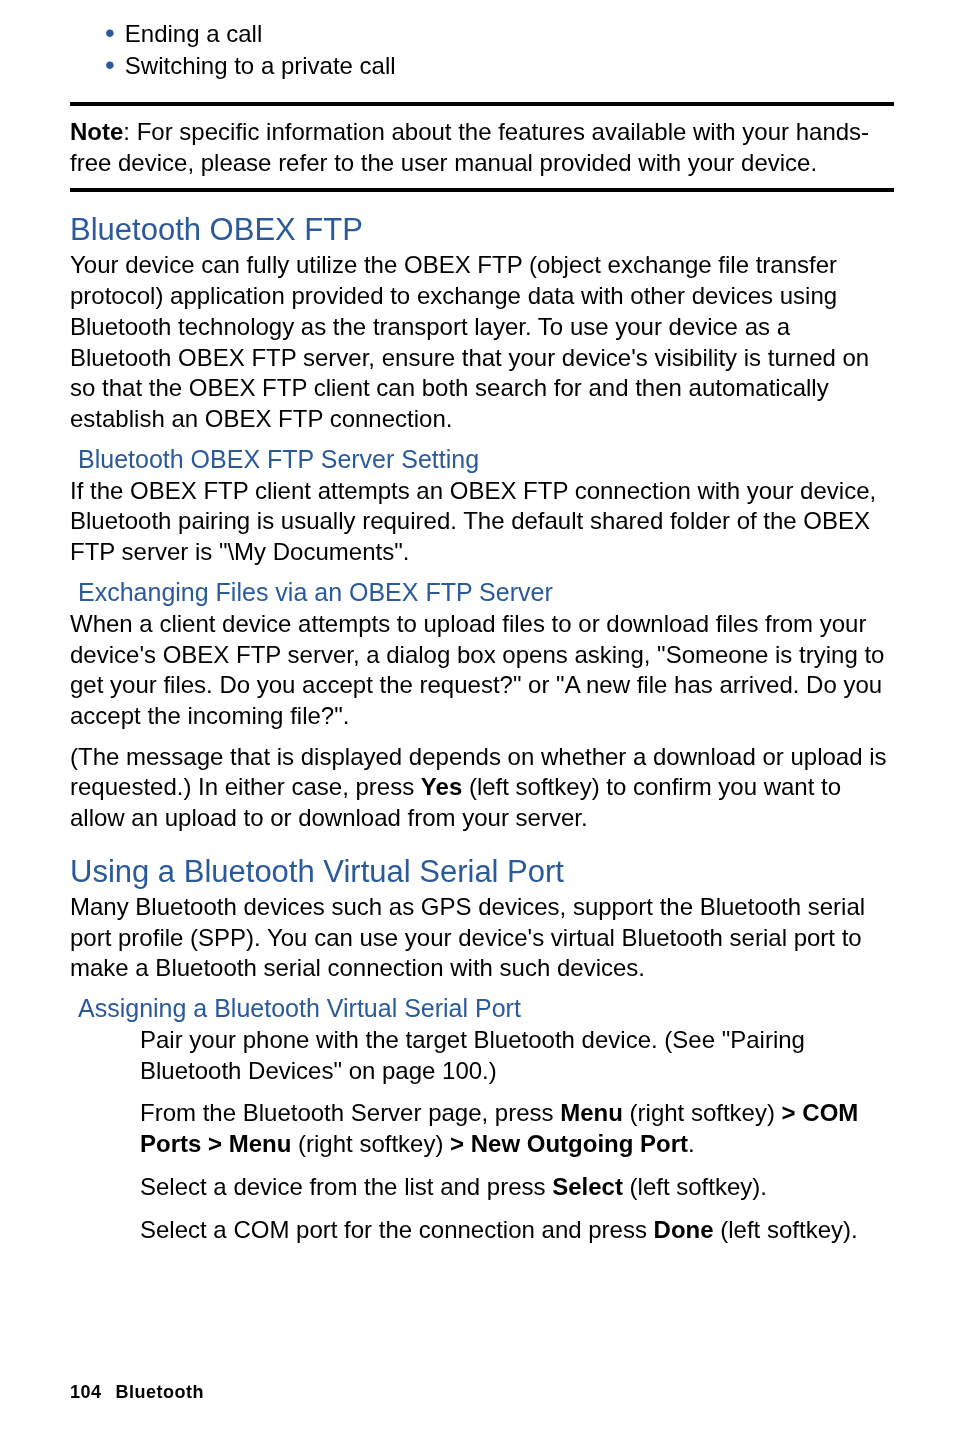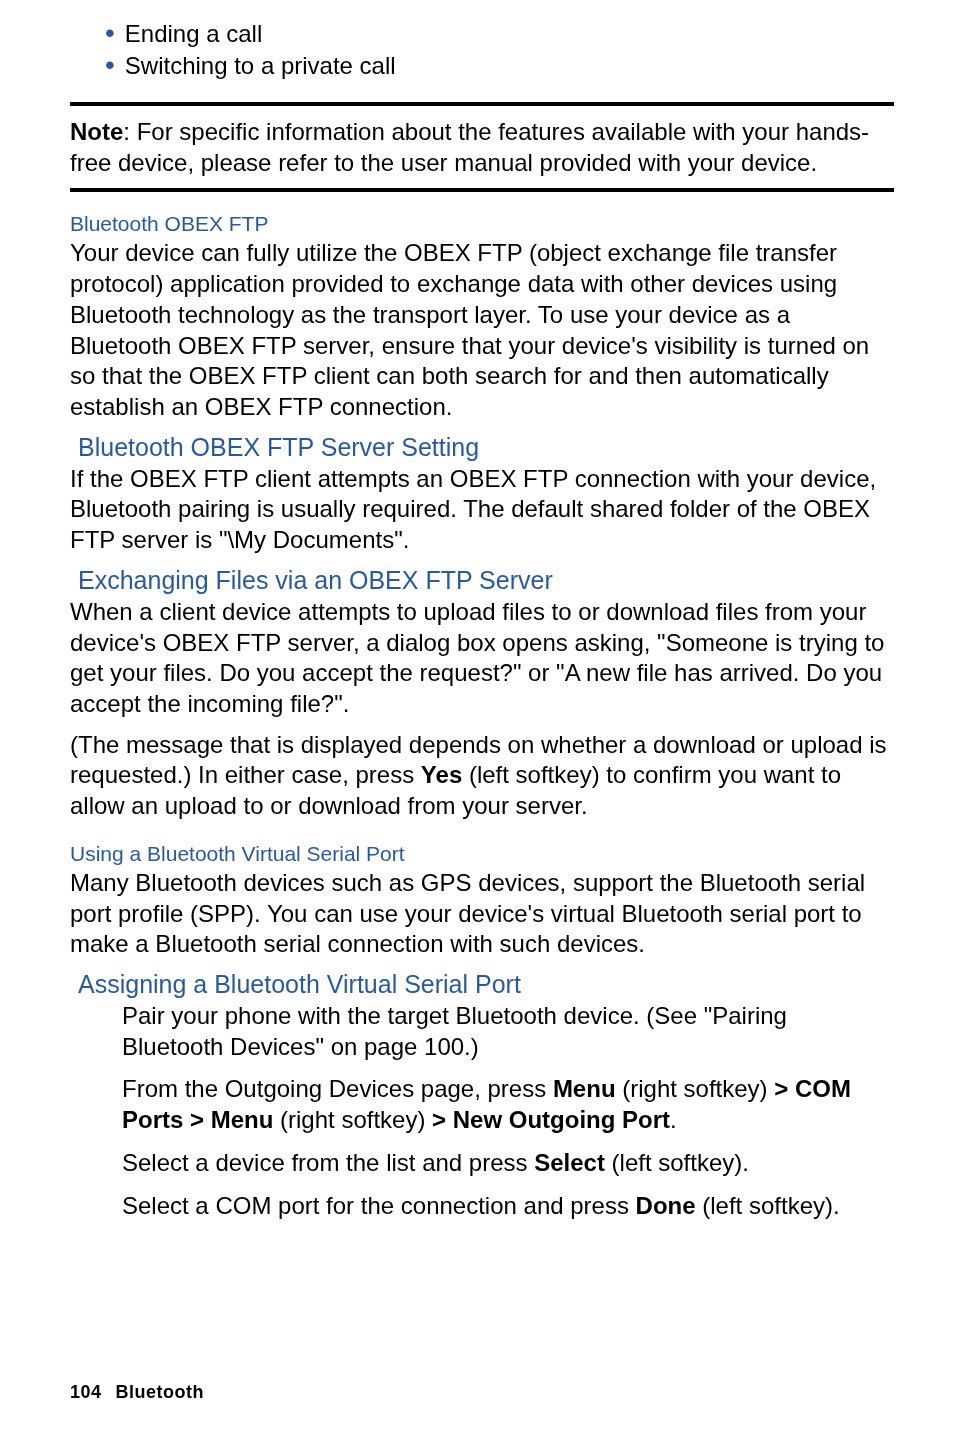--- a/index.html
+++ b/index.html
@@ -47,21 +47,21 @@
       line-height: 1.3;
       font-family: "Arial Narrow", Arial, sans-serif;
       font-stretch: condensed;
       margin: 4px 0;
     }
     .note-label {
       font-weight: bold;
     }
     h2.h2-blue {
       color: #2a5a9a;
-      font-size: 21px;
+      font-size: 31px;
       font-weight: normal;
       margin-top: 20px;
       margin-bottom: 2px;
       font-family: "Arial Narrow", Arial, sans-serif;
       font-stretch: condensed;
     }
     h3.h3-blue {
       color: #2a5a9a;
       font-size: 25px;
       font-weight: normal;
@@ -73,21 +73,21 @@
     }
     p.body {
       font-size: 24px;
       color: #000;
       line-height: 1.28;
       margin-bottom: 10px;
       font-family: "Arial Narrow", Arial, sans-serif;
       font-stretch: condensed;
     }
     .step-list {
-      margin-left: 52px;
+      margin-left: 70px;
       margin-right: 20px;
     }
     .step-item {
       font-size: 24px;
       color: #000;
       line-height: 1.28;
       margin-bottom: 12px;
       font-family: "Arial Narrow", Arial, sans-serif;
       font-stretch: condensed;
     }
@@ -144,21 +144,21 @@
 </p>
 
 <h2 class="h2-blue">Using a Bluetooth Virtual Serial Port</h2>
 <p class="body">Many Bluetooth devices such as GPS devices, support the Bluetooth serial port profile (SPP). You can use your device's virtual Bluetooth serial port to make a Bluetooth serial connection with such devices.</p>
 
 <h3 class="h3-blue">Assigning a Bluetooth Virtual Serial Port</h3>
 
 <div class="step-list">
   <p class="step-item">Pair your phone with the target Bluetooth device. (See "Pairing Bluetooth Devices" on page 100.)</p>
   <p class="step-item">
-    <span>From the Outgoing Devices page, press </span><span class="bold">Menu</span><span> (right softkey) </span><span class="bold">&gt; </span><span class="bold">COM Ports &gt; Menu</span><span> (right softkey) </span><span class="bold">&gt; </span><span class="bold">New Outgoing Port</span><span>.</span>
+    <span>From the Bluetooth Server page, press </span><span class="bold">Menu</span><span> (right softkey) </span><span class="bold">&gt; </span><span class="bold">COM Ports &gt; Menu</span><span> (right softkey) </span><span class="bold">&gt; </span><span class="bold">New Outgoing Port</span><span>.</span>
   </p>
   <p class="step-item">
     <span>Select a device from the list and press </span><span class="bold">Select</span><span> (left softkey).</span>
   </p>
   <p class="step-item">
     <span>Select a COM port for the connection and press </span><span class="bold">Done</span><span> (left softkey).</span>
   </p>
 </div>
 
 <div class="footer">

